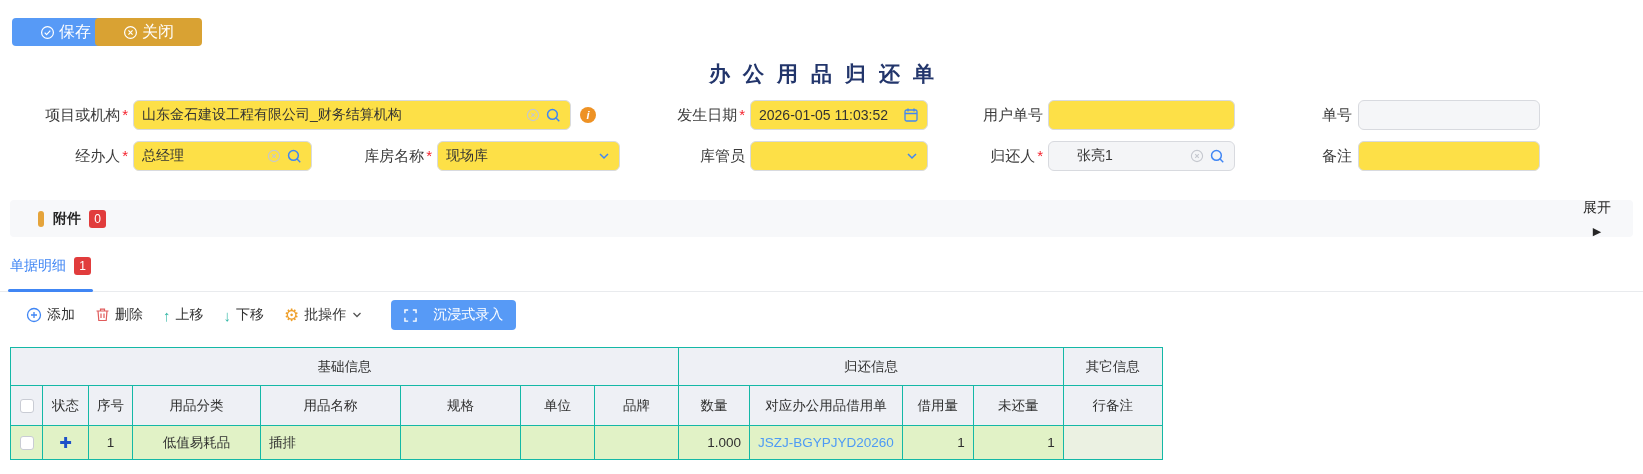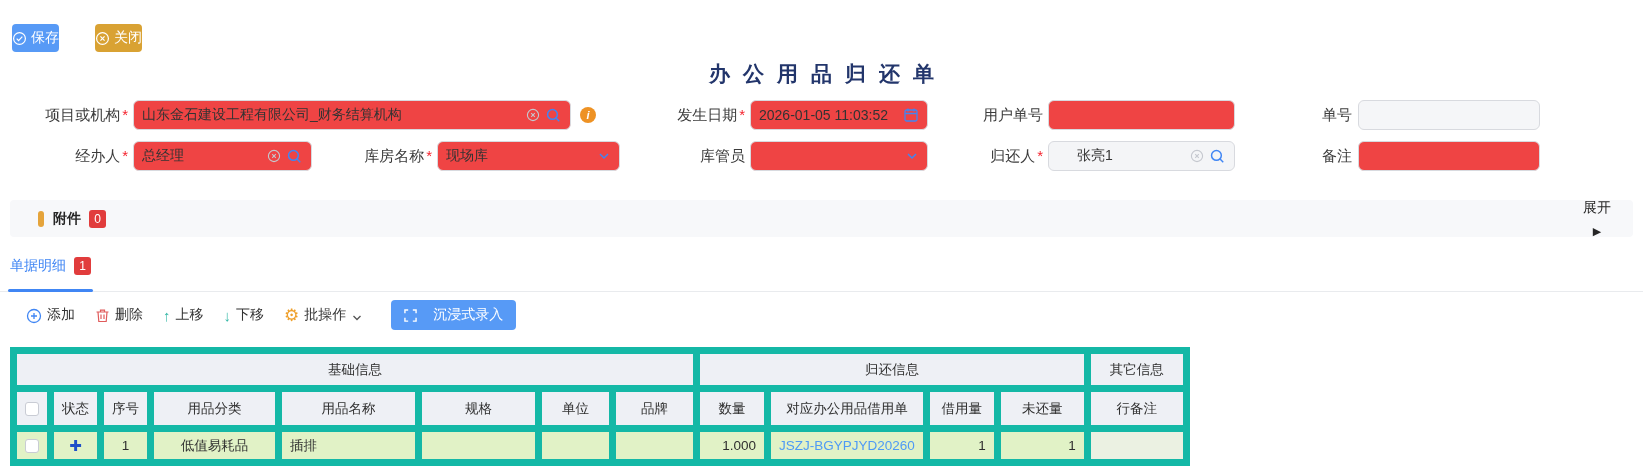--- a/index.html
+++ b/index.html
@@ -1,36 +1,36 @@
 <!DOCTYPE html>
 <html><head>
 <meta charset="utf-8">
 <style>
   * { margin:0; padding:0; box-sizing:border-box; }
   html,body { width:1643px; height:474px; background:#fff;
     font-family:"Liberation Sans","DejaVu Sans",sans-serif; }
   .screen { position:relative; width:1643px; height:474px; background:#fff; overflow:hidden; }
 
   
-  .btn { position:absolute; top:24px; height:28px; border:none; border-radius:4px;
-    color:#fff; font-size:14px; display:inline-flex; align-items:center; gap:4px;
-    padding:0 0; cursor:pointer; font-family:inherit; }
+  .btn { position:absolute; top:18px; height:28px; border:none; border-radius:4px;
+    color:#fff; font-size:16px; display:inline-flex; align-items:center; gap:4px;
+    padding:0 28px; cursor:pointer; font-family:inherit; }
   .btn.save { left:12px; background:#579af6; }
   .btn.close { left:95px; background:#d9a233; }
 
   
   .title { position:absolute; top:60px; left:50%; transform:translateX(-50%);
     font-size:21px; font-weight:bold; color:#22356b; letter-spacing:13px; white-space:nowrap; text-indent:13px; }
 
   
   .lbl { position:absolute; height:30px; line-height:30px; font-size:15px; color:#3b3b3b;
     text-align:right; white-space:nowrap; }
   .req { color:#f5222d; margin-left:2px; }
   .inp { position:absolute; height:30px; border:1px solid #d8dadf; border-radius:6px;
-    background:#ef4444; display:flex; align-items:center; padding:0 8px; font-size:14px; color:#333; }
+    background:#fde047; display:flex; align-items:center; padding:0 8px; font-size:14px; color:#333; }
   .inp .val { flex:1; white-space:nowrap; overflow:hidden; }
   .inp .icons { display:flex; align-items:center; gap:5px; margin-left:4px; }
   .inp.disabled { background:#f5f6f8; }
   .inp.grayed { background:#f4f5f7; }
   .row1 { top:100px; } .row2 { top:141px; }
 
   .info-dot { position:absolute; left:580px; top:107px; width:16px; height:16px; border-radius:50%;
     background:#ee9224; color:#fff; font-size:11px; font-weight:bold; text-align:center; line-height:16px;
     font-style:italic; }
 
@@ -45,30 +45,30 @@
   .tri { font-size:11px; color:#262626; }
 
   
   .tab-wrap { position:absolute; left:10px; top:257px; display:flex; align-items:center; cursor:pointer; }
   .tab-label { font-size:14px; color:#4086f4; }
   .tab-underline { position:absolute; left:8px; top:289px; width:85px; height:3px; background:#4086f4; border-radius:2px; z-index:2; }
   .tab-divider { position:absolute; left:0; top:291px; width:1643px; height:1px; background:#e9ebee; }
 
   
   .toolbar { position:absolute; left:26px; top:299px; height:32px; display:flex; align-items:center; gap:20px; }
-  .tool { display:flex; align-items:flex-end; gap:5px; font-size:14px; color:#333; cursor:pointer; white-space:nowrap; }
+  .tool { display:flex; align-items:center; gap:5px; font-size:14px; color:#333; cursor:pointer; white-space:nowrap; }
   .arrow-up, .arrow-down { color:#38b9a8; font-size:15px; font-weight:bold; }
   .gear { color:#efa02c; font-size:17px; line-height:1; }
   .btn-immersive { height:30px; border:none; border-radius:4px; background:#579af6; color:#fff;
     font-size:14px; display:inline-flex; align-items:center; gap:16px; padding:0 13px; cursor:pointer;
     margin-left:8px; font-family:inherit; }
 
   
   .grid { position:absolute; left:10px; top:347px; border-collapse:collapse; table-layout:fixed; }
-  .grid th, .grid td { border:7px solid #14b8a6; font-size:13.5px; color:#2f2f2f;
+  .grid th, .grid td { border:1px solid #14b8a6; font-size:13.5px; color:#2f2f2f;
     font-weight:normal; padding:0 8px; overflow:hidden; white-space:nowrap; }
   .grid thead th { background:#eef0f5; text-align:center; }
   .grid .group-row th { height:38px; }
   .grid .head-row th { height:40px; }
   .grid .data-row td { height:34px; background:#e1f2c6; }
   .grid .data-row td.remark-cell { background:#ebf1e2; }
   .ta-l { text-align:left; } .ta-r { text-align:right; } .ta-c { text-align:center; }
   .cb { width:14px; height:14px; border:1px solid #c9ccd4; border-radius:3px; background:#fff; margin:0 auto; cursor:pointer; }
   .plus-glyph { color:#1e50c8; font-size:15px; font-weight:bold; }
   .link { color:#4e9af5; text-decoration:none; cursor:pointer; }

